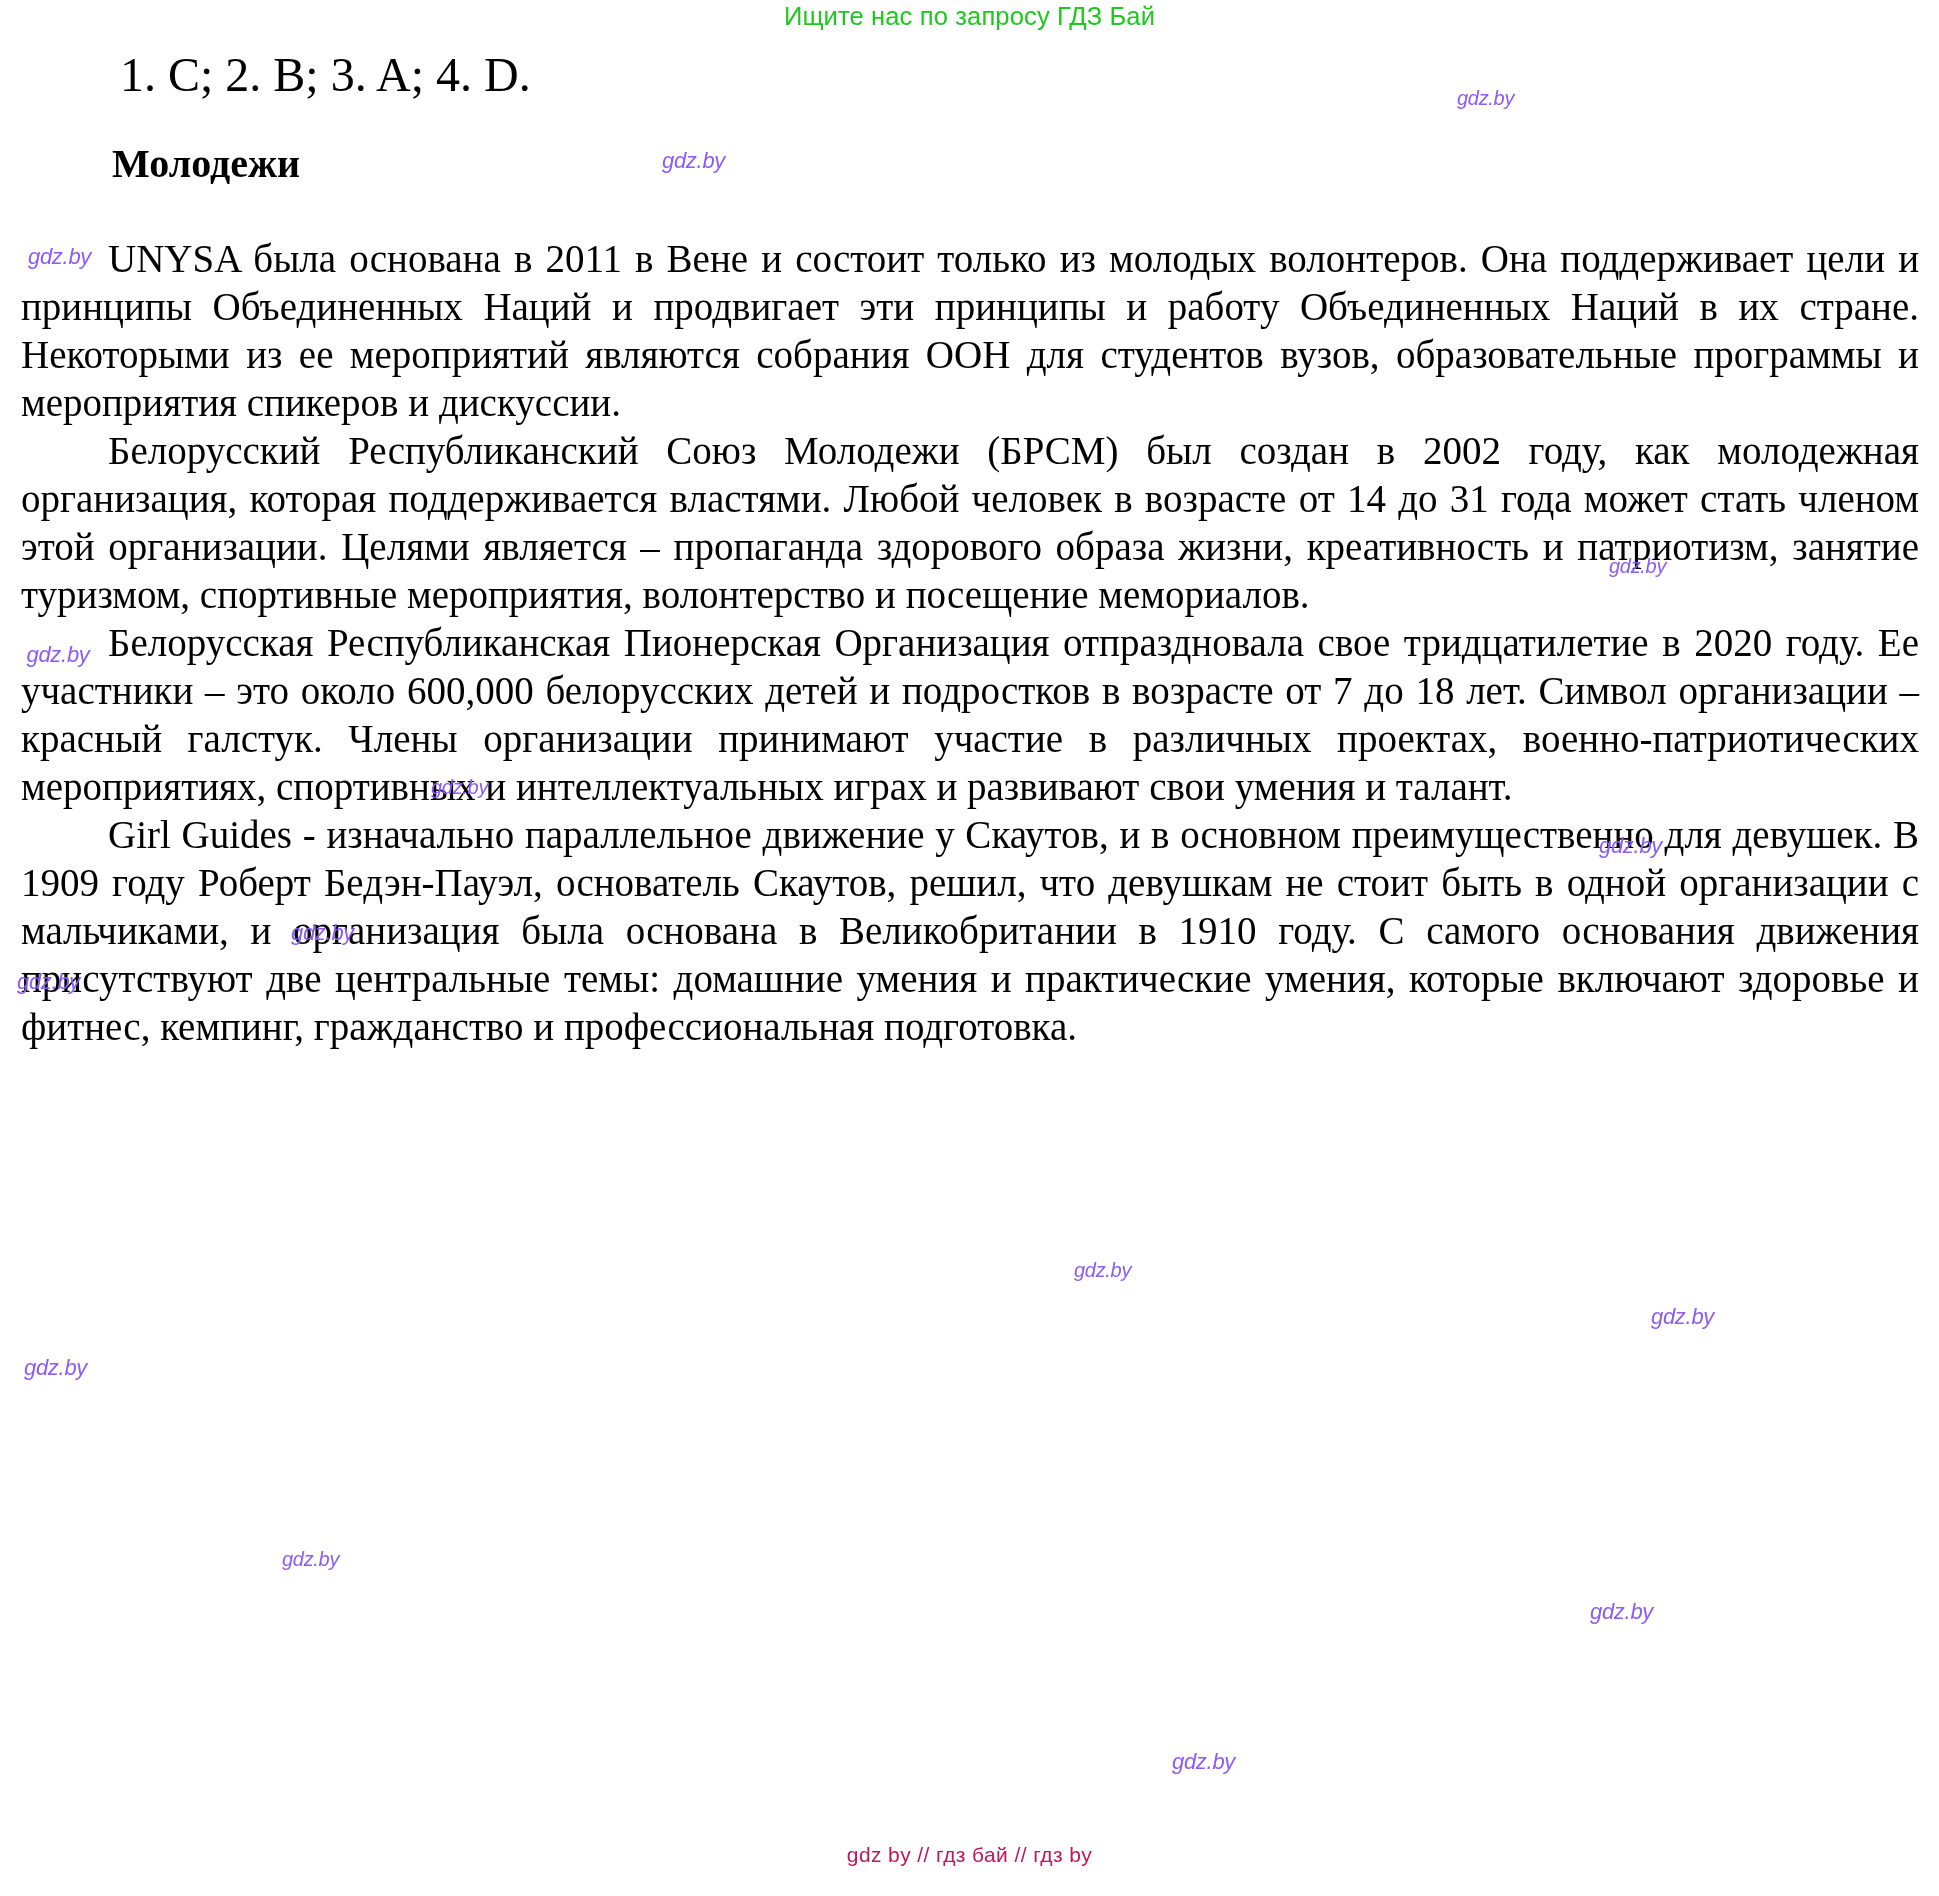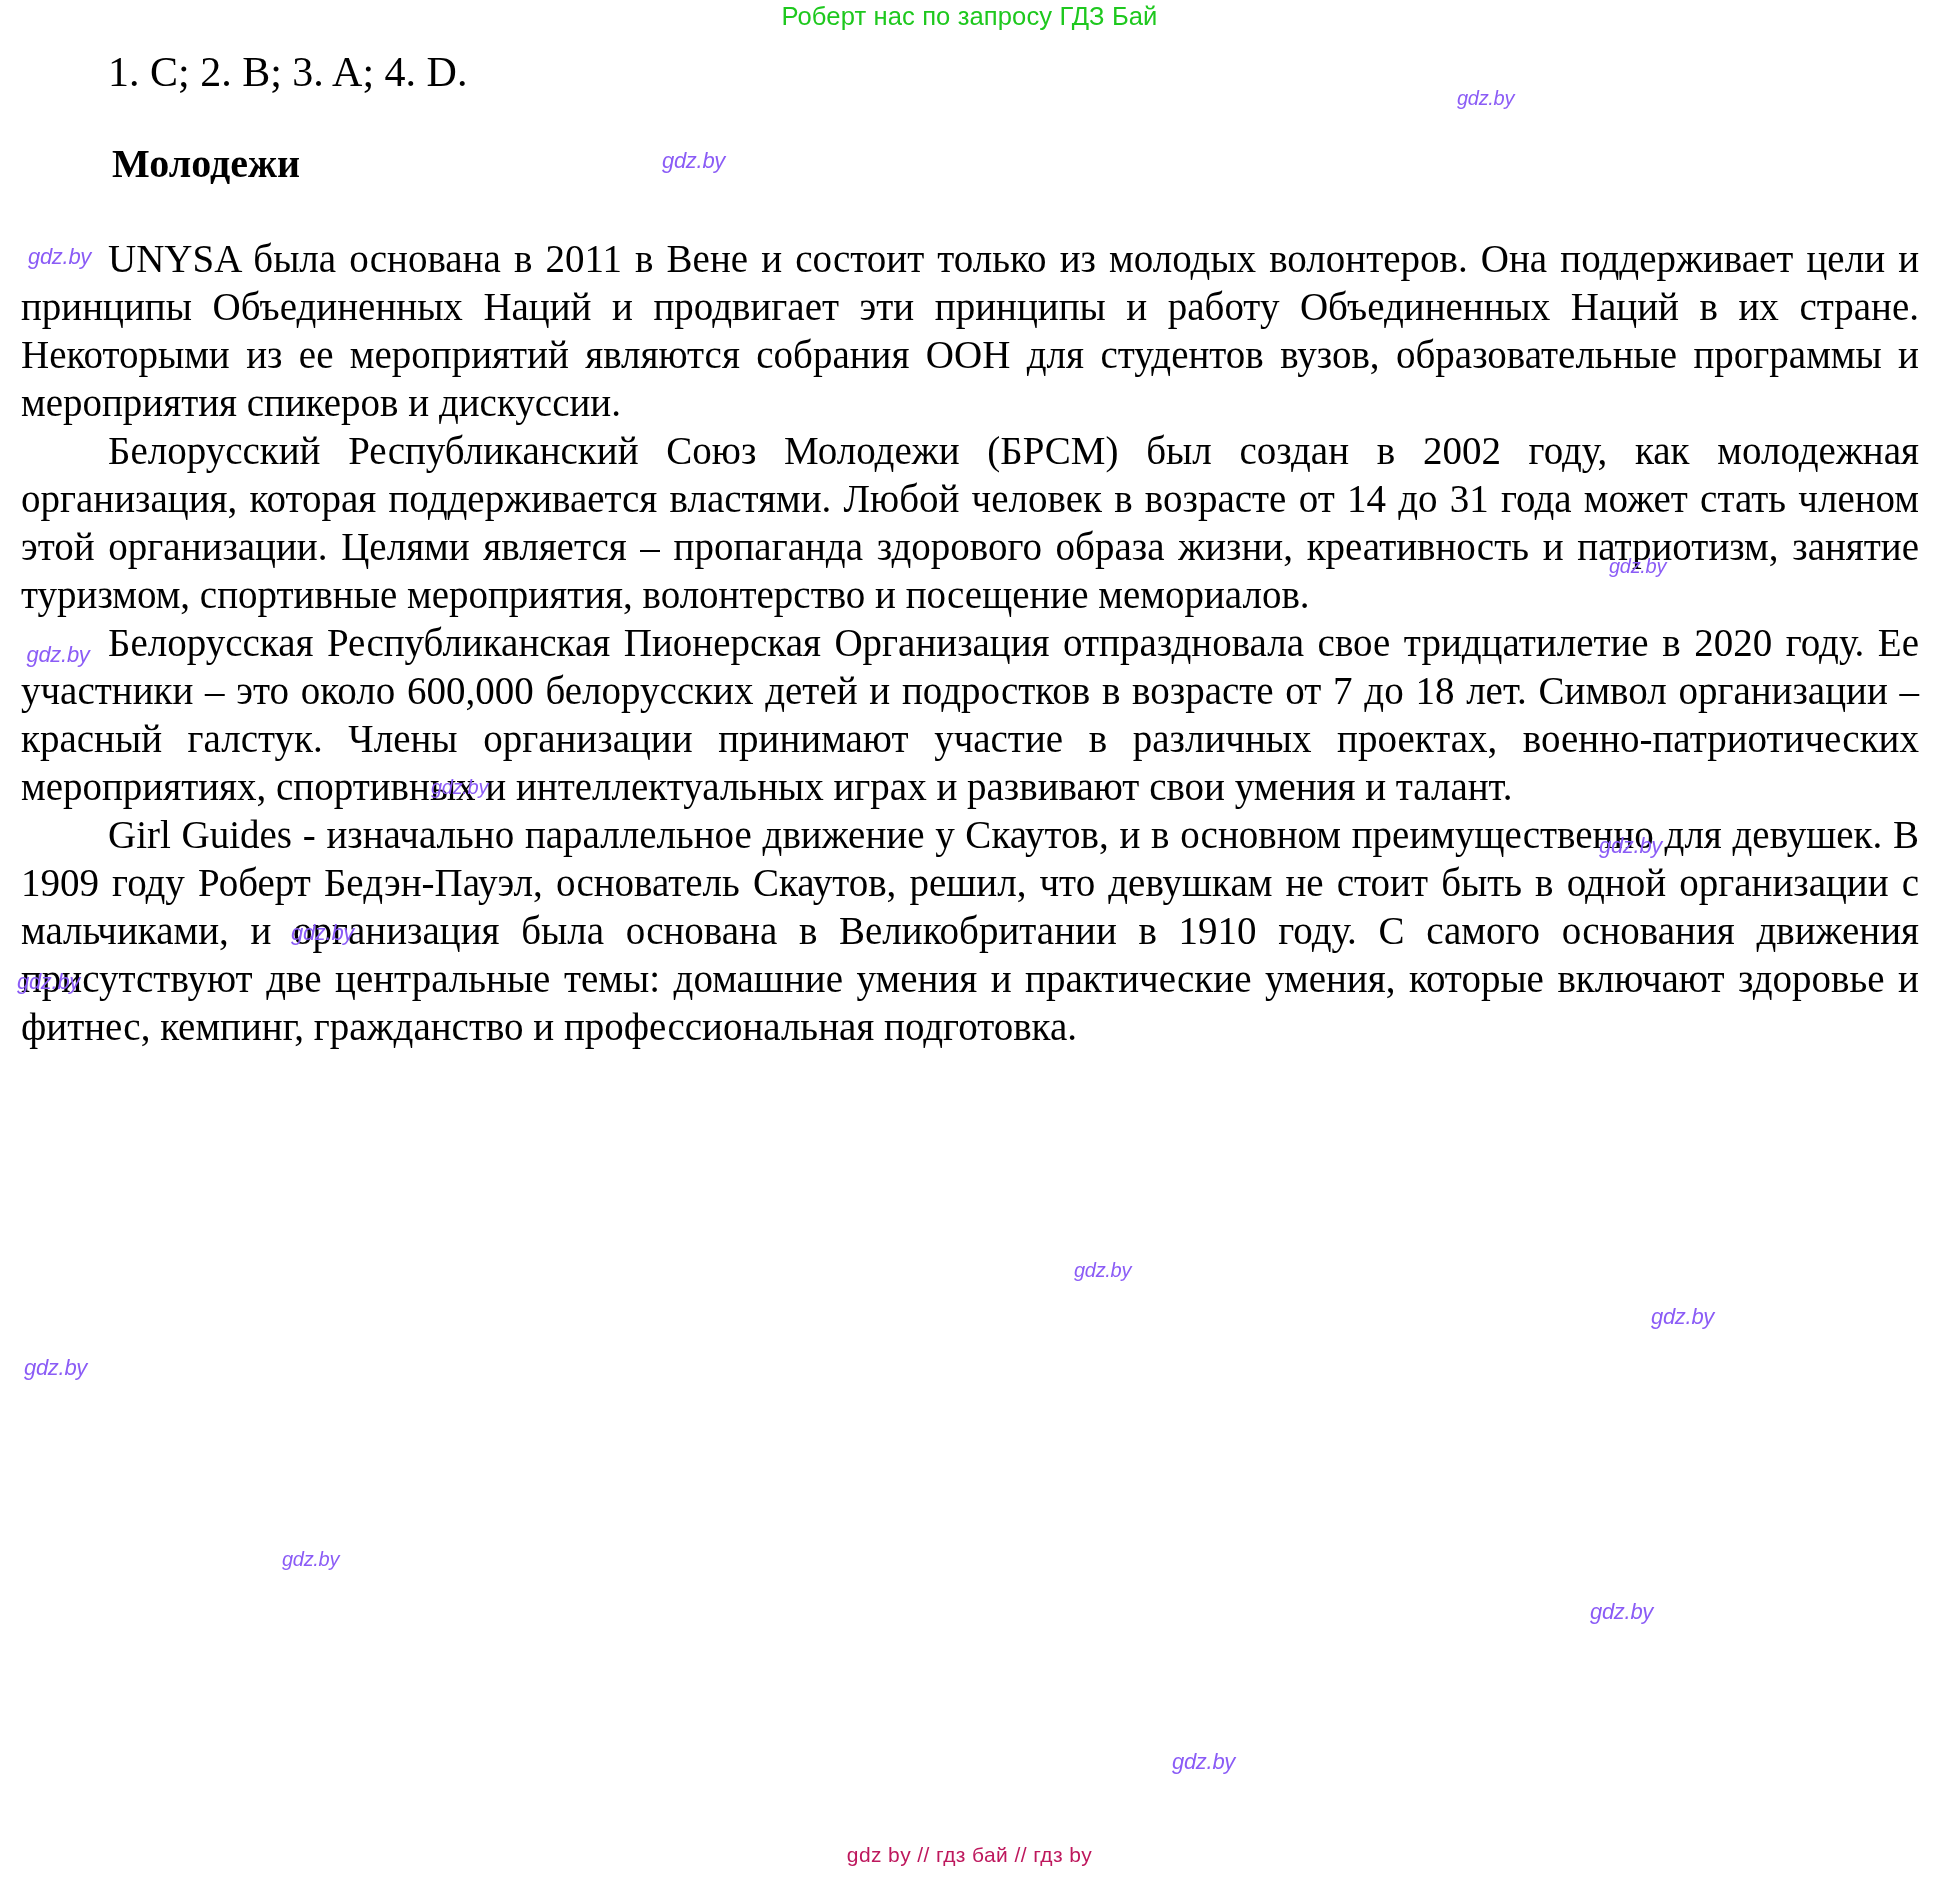--- a/index.html
+++ b/index.html
@@ -29,22 +29,22 @@
     font-weight: 400;
     color: #1ec81e;
     letter-spacing: 0.1px;
     white-space: nowrap;
   }
 
   
   .answer-key {
     position: absolute;
     top: 51px;
-    left: 108px;
-    font-size: 42px;
+    left: 120px;
+    font-size: 48px;
     line-height: 1.0;
     white-space: nowrap;
     text-align: center;
   }
 
   
   .section-heading {
     position: absolute;
     top: 144px;
     left: 112px;
@@ -95,21 +95,21 @@
     font-family: "Liberation Sans", "DejaVu Sans", sans-serif;
     font-size: 21px;
     color: #be185d;
     white-space: nowrap;
     letter-spacing: 0.4px;
   }
 </style>
 </head>
 <body>
 
-<div class="promo-banner">Роберт нас по запросу ГДЗ Бай</div>
+<div class="promo-banner">Ищите нас по запросу ГДЗ Бай</div>
 
 <div class="answer-key">1. C; 2. B; 3. A; 4. D.</div>
 
 <div class="section-heading">Молодежи</div>
 
 <div class="body-copy">
   <p>UNYSA была основана в 2011 в Вене и состоит только из молодых волонтеров. Она поддерживает цели и принципы Объединенных Наций и продвигает эти принципы и работу Объединенных Наций в их стране. Некоторыми из ее мероприятий являются собрания ООН для студентов вузов, образовательные программы и мероприятия спикеров и дискуссии.</p>
   <p>Белорусский Республиканский Союз Молодежи (БРСМ) был создан в 2002 году, как молодежная организация, которая поддерживается властями. Любой человек в возрасте от 14 до 31 года может стать членом этой организации. Целями является – пропаганда здорового образа жизни, креативность и патриотизм, занятие туризмом, спортивные мероприятия, волонтерство и посещение мемориалов.</p>
   <p>Белорусская Республиканская Пионерская Организация отпраздновала свое тридцатилетие в 2020 году. Ее участники – это около 600,000 белорусских детей и подростков в возрасте от 7 до 18 лет. Символ организации – красный галстук. Члены организации принимают участие в различных проектах, военно-патриотических мероприятиях, спортивных и интеллектуальных играх и развивают свои умения и талант.</p>
   <p>Girl Guides - изначально параллельное движение у Скаутов, и в основном преимущественно для девушек. В 1909 году Роберт Бедэн-Пауэл, основатель Скаутов, решил, что девушкам не стоит быть в одной организации с мальчиками, и организация была основана в Великобритании в 1910 году. С самого основания движения присутствуют две центральные темы: домашние умения и практические умения, которые включают здоровье и фитнес, кемпинг, гражданство и профессиональная подготовка.</p>

